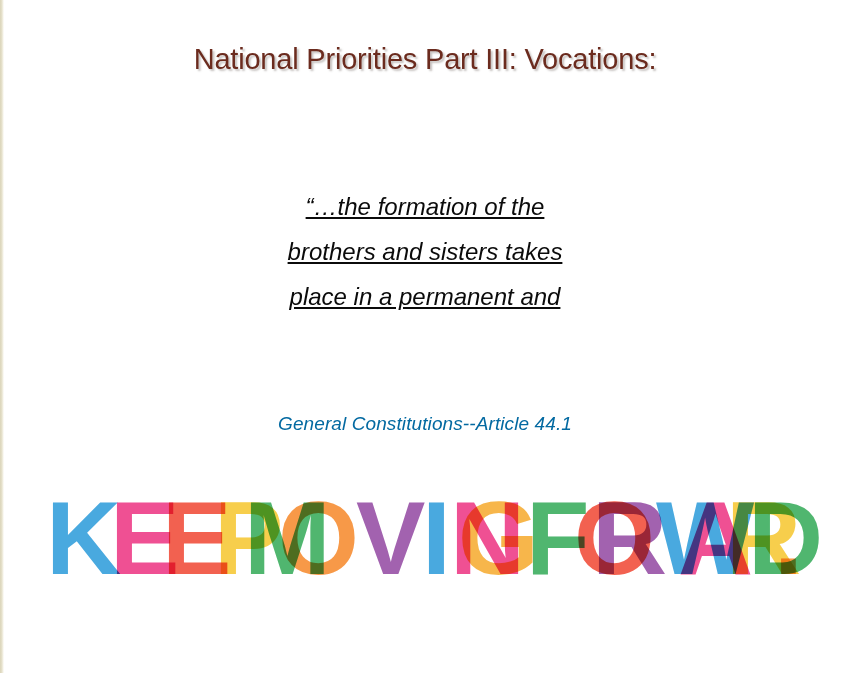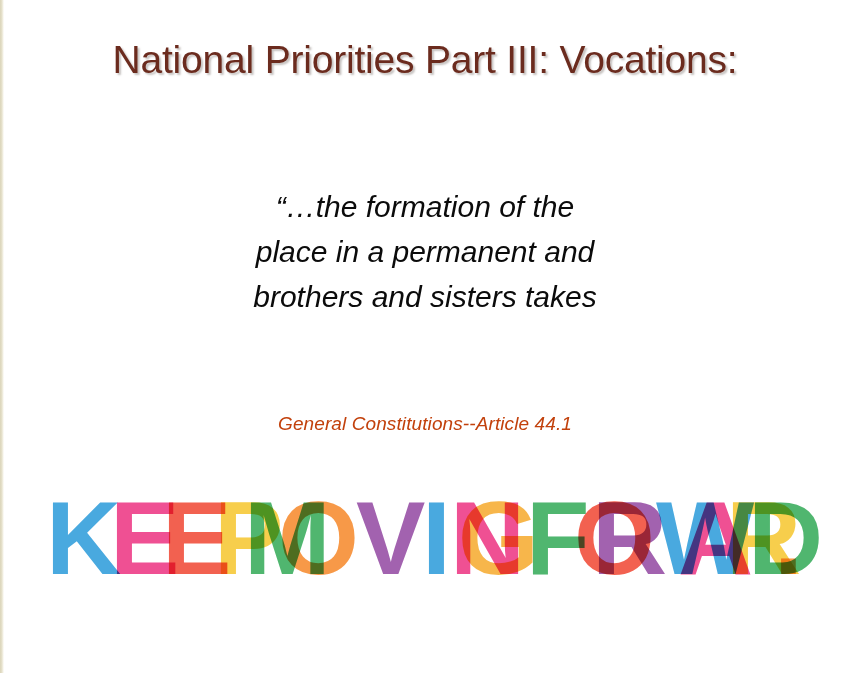--- a/index.html
+++ b/index.html
@@ -42,21 +42,21 @@
     top: 34px;
     width: 850px;
     text-align: center;
     padding: 0 22px;
     box-sizing: border-box;
   }
   .title-line {
     display: block;
     color: #6B2B1E;
     font-family: "Liberation Sans", sans-serif;
-    font-size: 39px;
+    font-size: 29px;
     line-height: 51px;
     font-weight: 400;
     letter-spacing: -0.2px;
     white-space: nowrap;
     text-shadow: 2px 2px 2px rgba(120,110,105,.42);
   }
 
   
   #quote-block {
     position: absolute;
@@ -64,34 +64,35 @@
     top: 184px;
     width: 850px;
     text-align: center;
     box-sizing: border-box;
   }
   .quote-line {
     display: block;
     color: #0b0b0b;
     font-family: "Liberation Sans", sans-serif;
     font-style: italic;
-    font-size: 30px;
+    font-size: 24px;
     line-height: 45px;
     font-weight: 400;
     white-space: nowrap;
+    text-decoration: underline;
   }
 
   
   #attribution {
     position: absolute;
     left: 0;
     top: 411px;
     width: 850px;
     text-align: center;
-    color: #c2410c;
+    color: #0369a1;
     font-family: "Liberation Sans", sans-serif;
     font-style: italic;
     font-size: 19px;
     line-height: 26px;
     letter-spacing: .1px;
     white-space: nowrap;
   }
 
   
   #logo {
@@ -119,22 +120,22 @@
 <div id="slide">
 
   <div id="edge-strip"></div>
 
   <div id="title-block">
     <span class="title-line">National Priorities Part III: Vocations:</span>
   </div>
 
   <div id="quote-block">
     <span class="quote-line">“…the formation of the</span>
+    <span class="quote-line">brothers and sisters takes</span>
     <span class="quote-line">place in a permanent and</span>
-    <span class="quote-line">brothers and sisters takes</span>
   </div>
 
   <div id="attribution">General Constitutions--Article 44.1</div>
 
   <div id="logo">
     <svg viewBox="0 0 812 100" preserveAspectRatio="none">
       <g id="logo-letters">
           <text x="20" y="86" fill="#2196d8" class="kmf-letter" style="fill-opacity: 0.82;">K</text>
           <text x="84" y="86" fill="#ec2a7b" class="kmf-letter" style="fill-opacity: 0.82;">E</text>
           <text x="136" y="86" fill="#ef3e2a" class="kmf-letter" style="fill-opacity: 0.82;">E</text>

